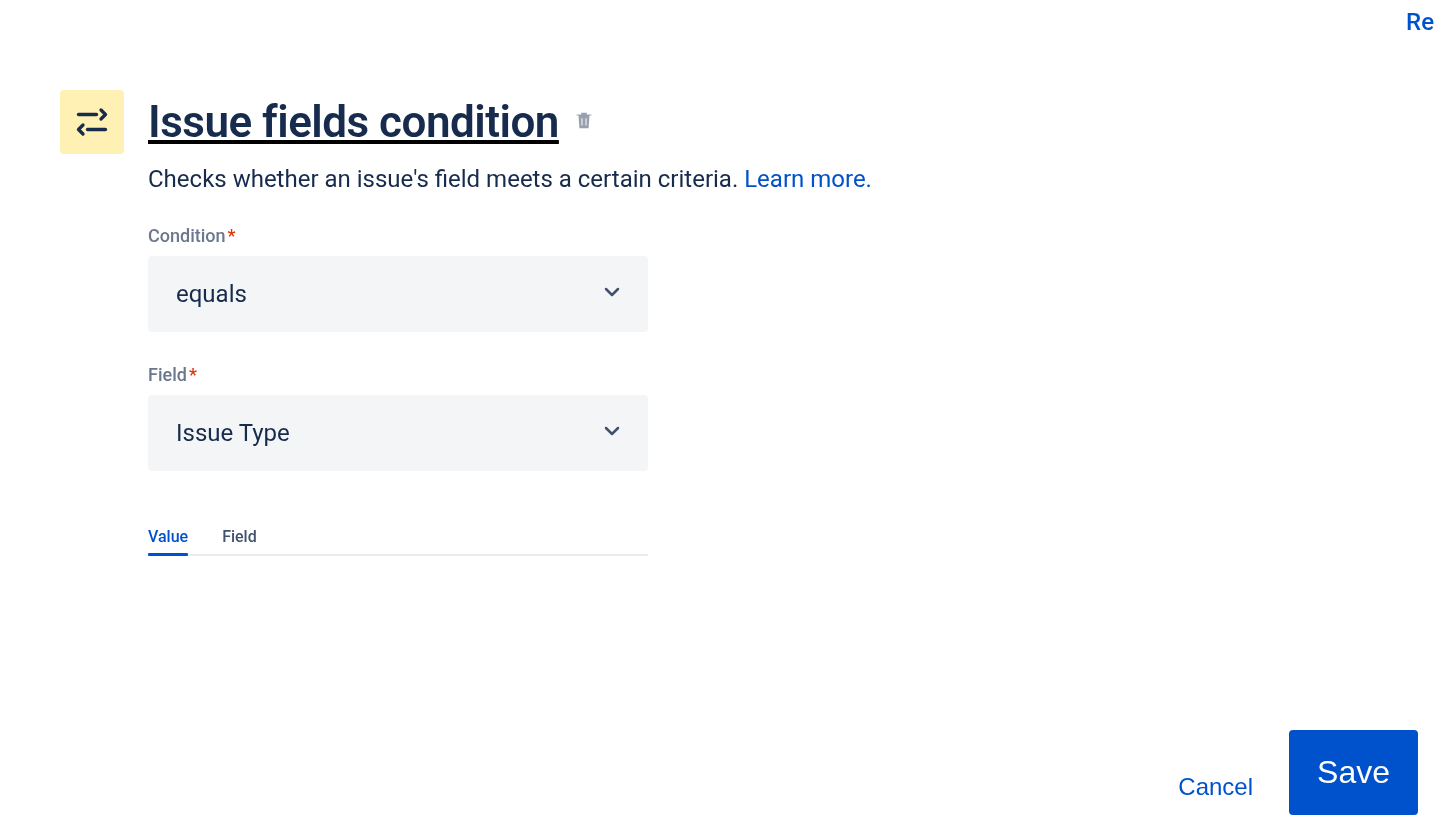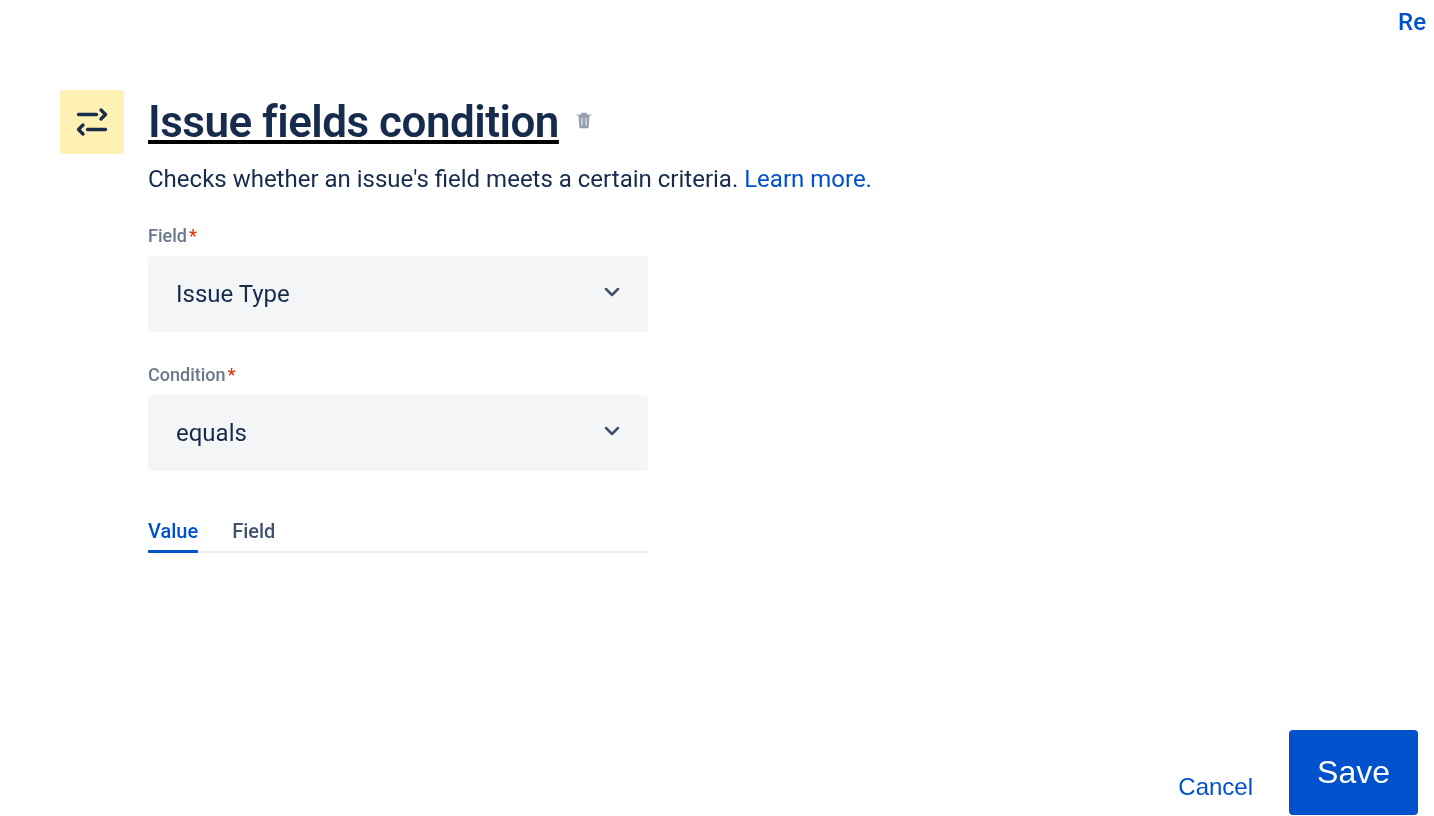--- a/index.html
+++ b/index.html
@@ -11,21 +11,21 @@
       font-family: -apple-system, BlinkMacSystemFont, "Segoe UI", Roboto, "Helvetica Neue", Arial, sans-serif;
       background: #ffffff;
       width: 1434px;
       height: 816px;
       position: relative;
       overflow: hidden;
     }
     .top-right-link {
       position: absolute;
       top: 8px;
-      right: 8px;
+      right: 0;
       color: #0052CC;
       font-size: 24px;
       font-weight: 500;
     }
     .container {
       padding: 90px 16px 0 60px;
     }
     .header-row {
       display: flex;
       align-items: center;
@@ -110,25 +110,26 @@
     }
     .tabs {
       display: flex;
       margin-top: 40px;
       width: 500px;
       border-bottom: 2px solid #EBECF0;
     }
     .tab {
       padding: 8px 0;
       margin-right: 34px;
-      font-size: 20px;
+      font-size: 16px;
       font-weight: 500;
       color: #42526E;
       cursor: pointer;
       position: relative;
+      margin-top: 8px;
     }
     .tab.active {
       color: #0052CC;
     }
     .tab.active::after {
       content: "";
       position: absolute;
       left: 0;
       right: 0;
       bottom: -2px;
@@ -222,49 +223,49 @@
           <rect x="13.5" y="10" width="1.5" height="8" fill="#ffffff" opacity="0.7"></rect>
         </svg>
       </span>
     </div>
   </div>
 
   <div class="content-col">
     <p class="description">
       <span>Checks whether an issue's field meets a certain criteria. </span><span class="learn-more">Learn more.</span>
     </p>
+
+    <div class="form-group">
+      <label class="form-label">
+        <span>Condition</span><span class="required">*</span>
+      </label>
+      <div class="select-field">
+        <span class="select-value">equals</span>
+        <span>
+          <svg class="chevron-icon" width="24" height="24" viewBox="0 0 24 24" fill="none" stroke="currentColor" stroke-width="2.5" stroke-linecap="round" stroke-linejoin="round">
+            <polyline points="6 9 12 15 18 9"></polyline>
+          </svg>
+        </span>
+      </div>
+    </div>
 
     <div class="form-group">
       <label class="form-label">
         <span>Field</span><span class="required">*</span>
       </label>
       <div class="select-field">
         <span class="select-value">Issue Type</span>
         <span>
           <svg class="chevron-icon" width="24" height="24" viewBox="0 0 24 24" fill="none" stroke="currentColor" stroke-width="2.5" stroke-linecap="round" stroke-linejoin="round">
             <polyline points="6 9 12 15 18 9"></polyline>
           </svg>
         </span>
       </div>
     </div>
 
-    <div class="form-group">
-      <label class="form-label">
-        <span>Condition</span><span class="required">*</span>
-      </label>
-      <div class="select-field">
-        <span class="select-value">equals</span>
-        <span>
-          <svg class="chevron-icon" width="24" height="24" viewBox="0 0 24 24" fill="none" stroke="currentColor" stroke-width="2.5" stroke-linecap="round" stroke-linejoin="round">
-            <polyline points="6 9 12 15 18 9"></polyline>
-          </svg>
-        </span>
-      </div>
-    </div>
-
     <div class="tabs">
       <div class="tab active">Value</div>
       <div class="tab">Field</div>
     </div>
 
   </div>
 </div>
 
 <div class="button-row">
   <button class="cancel-btn">Cancel</button>

